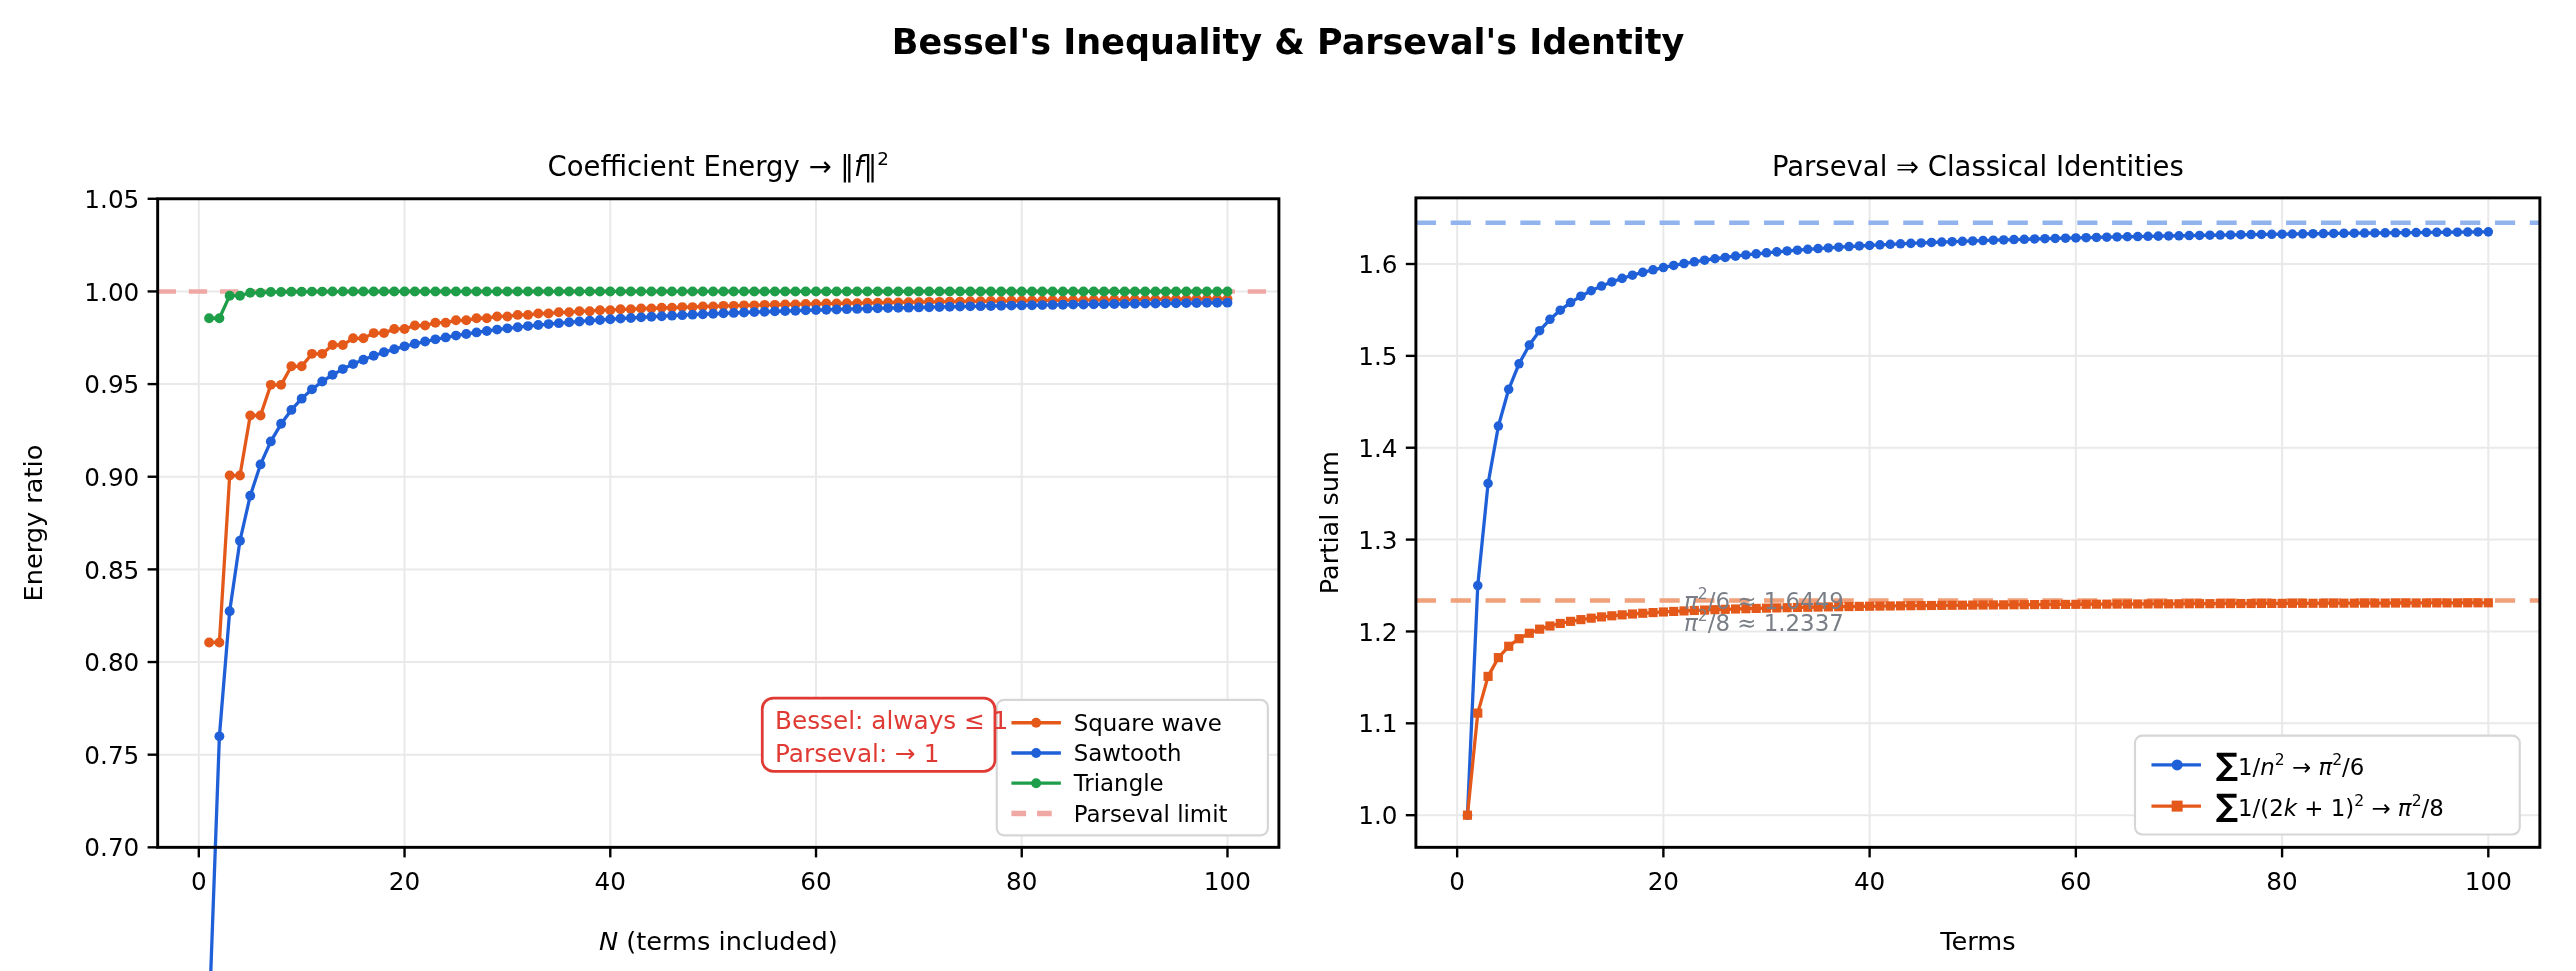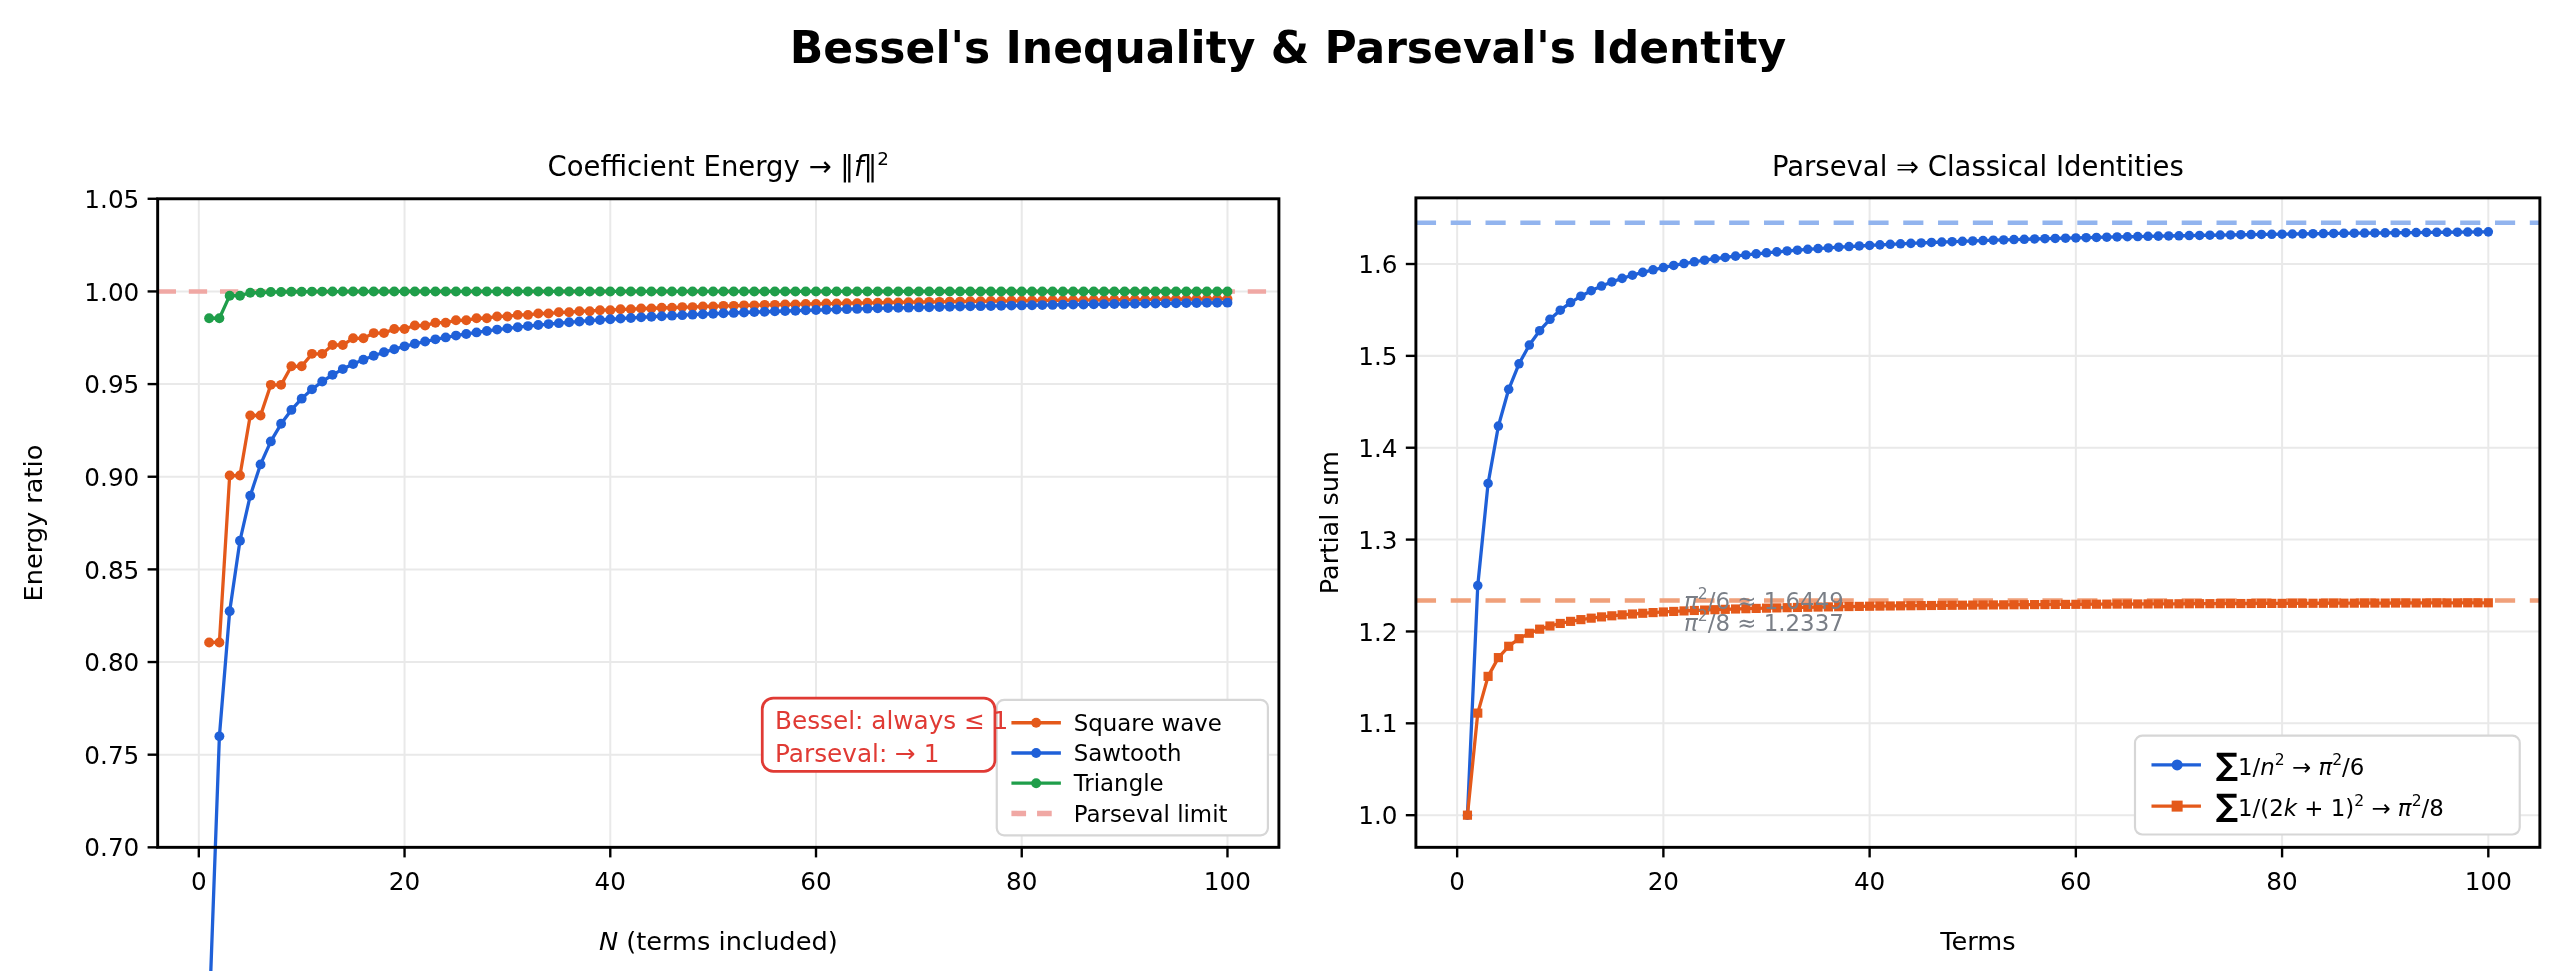--- a/index.html
+++ b/index.html
@@ -18,21 +18,21 @@
     width: 2576px;
     height: 971px;
     background: #ffffff;
   }
   .suptitle {
     position: absolute;
     top: 22px;
     left: 0;
     width: 2576px;
     text-align: center;
-    font-size: 44px;
+    font-size: 35px;
     font-weight: bold;
     color: #000000;
     letter-spacing: 0px;
   }
   .panel {
     position: absolute;
     top: 0;
     height: 971px;
   }
   #panel-left  { left: 0px;    width: 1301px; }

